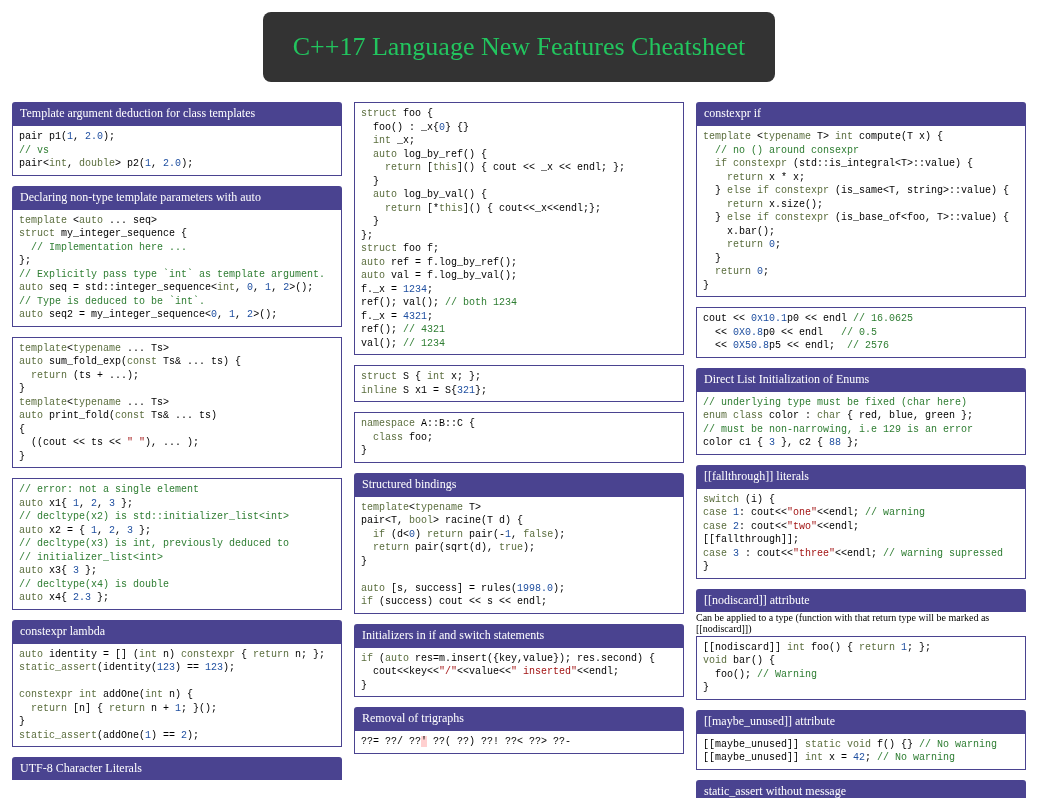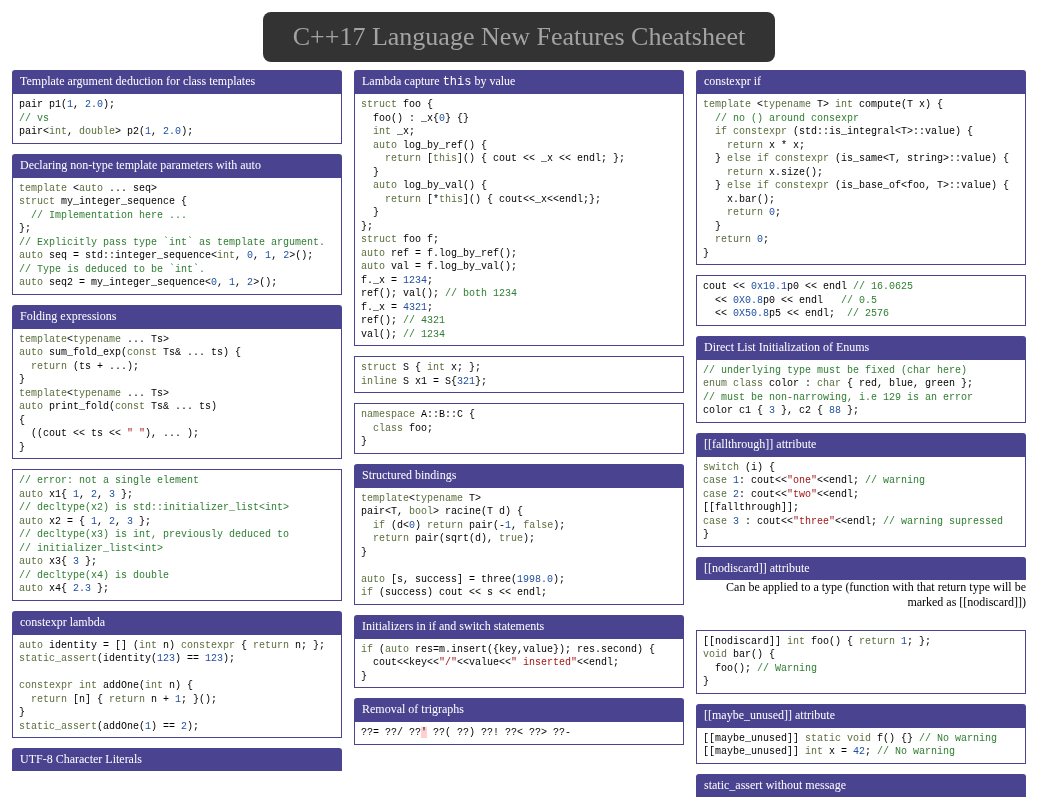--- a/index.html
+++ b/index.html
@@ -5,24 +5,24 @@
   * { box-sizing: border-box; }
   body {
     margin: 0;
     padding: 12px;
     background: #fff;
     font-family: Georgia, 'Times New Roman', serif;
     width: 1038px;
   }
   .title-bar {
     background: #333;
-    color: #a3a3a3;
+    color: #22c55e;
     border-radius: 8px;
-    padding: 10px 30px;
-    margin: 0 auto 8px auto;
+    padding: 20px 30px;
+    margin: 0 auto 20px auto;
     width: fit-content;
     font-size: 26px;
   }
   .columns {
     display: flex;
     gap: 12px;
   }
   .col {
     flex: 1;
     display: flex;
@@ -46,23 +46,22 @@
     padding: 4px 6px;
     font-family: 'Courier New', monospace;
     font-size: 10px;
     line-height: 1.35;
     white-space: pre;
     overflow: hidden;
     margin-bottom: 4px;
   }
   .note {
     font-family: Georgia, serif;
-    font-size: 12px;
-    margin-bottom: 20px;
-    text-align: right;
+    font-size: 10px;
+    margin-bottom: 2px;
   }
   .c-kw   { color: #5a6d3d; }       
   .c-num  { color: #1f4fa0; }       
   .c-str  { color: #a31515; }       
   .c-cmt  { color: #2e7d32; }
   .c-hl   { background: #ffd0d0; }
 </style>
 </head>
 <body>
 
@@ -85,21 +84,20 @@
 <span class="c-kw">struct</span><span> my_integer_sequence {</span>
 <span class="c-cmt">  // Implementation here ...</span>
 <span>};</span>
 <span class="c-cmt">// Explicitly pass type `int` as template argument.</span>
 <span class="c-kw">auto</span><span> seq = std::integer_sequence&lt;</span><span class="c-kw">int</span><span>, </span><span class="c-num">0</span><span>, </span><span class="c-num">1</span><span>, </span><span class="c-num">2</span><span>&gt;();</span>
 <span class="c-cmt">// Type is deduced to be `int`.</span>
 <span class="c-kw">auto</span><span> seq2 = my_integer_sequence&lt;</span><span class="c-num">0</span><span>, </span><span class="c-num">1</span><span>, </span><span class="c-num">2</span><span>&gt;();</span></div>
   </div>
 
   <div>
-    <div class="section-header">Folding expressions</div>
     <div class="code-box"><span class="c-kw">template</span><span>&lt;</span><span class="c-kw">typename</span><span> ... Ts&gt;</span>
 <span class="c-kw">auto</span><span> sum_fold_exp(</span><span class="c-kw">const</span><span> Ts&amp; ... ts) {</span>
 <span class="c-kw">  return</span><span> (ts + ...);</span>
 <span>}</span>
 <span class="c-kw">template</span><span>&lt;</span><span class="c-kw">typename</span><span> ... Ts&gt;</span>
 <span class="c-kw">auto</span><span> print_fold(</span><span class="c-kw">const</span><span> Ts&amp; ... ts)</span>
 <span>{</span>
 <span>  ((cout &lt;&lt; ts &lt;&lt; </span><span class="c-str">" "</span><span>), ... );</span>
 <span>}</span></div>
   </div>
@@ -130,21 +128,20 @@
   <div>
     <div class="section-header">UTF-8 Character Literals</div>
 
   </div>
 
 </div>
 
 <div class="col">
 
   <div>
-    <div class="section-header"><span>Lambda capture </span><span class="tt">this</span><span> by value</span></div>
     <div class="code-box"><span class="c-kw">struct</span><span> foo {</span>
 <span>  foo() : _x{</span><span class="c-num">0</span><span>} {}</span>
 <span class="c-kw">  int</span><span> _x;</span>
 <span class="c-kw">  auto</span><span> log_by_ref() {</span>
 <span class="c-kw">    return</span><span> [</span><span class="c-kw">this</span><span>]() { cout &lt;&lt; _x &lt;&lt; endl; };</span>
 <span>  }</span>
 <span class="c-kw">  auto</span><span> log_by_val() {</span>
 <span class="c-kw">    return</span><span> [*</span><span class="c-kw">this</span><span>]() { cout&lt;&lt;_x&lt;&lt;endl;};</span>
 <span>  }</span>
 <span>};</span>
@@ -170,21 +167,21 @@
   </div>
 
   <div>
     <div class="section-header">Structured bindings</div>
     <div class="code-box"><span class="c-kw">template</span><span>&lt;</span><span class="c-kw">typename</span><span> T&gt;</span>
 <span>pair&lt;T, </span><span class="c-kw">bool</span><span>&gt; racine(T d) {</span>
 <span class="c-kw">  if</span><span> (d&lt;</span><span class="c-num">0</span><span>) </span><span class="c-kw">return</span><span> pair(-</span><span class="c-num">1</span><span>, </span><span class="c-kw">false</span><span>);</span>
 <span class="c-kw">  return</span><span> pair(sqrt(d), </span><span class="c-kw">true</span><span>);</span>
 <span>}</span>
 <span></span>
-<span class="c-kw">auto</span><span> [s, success] = three(</span><span class="c-num">1998.0</span><span>);</span>
+<span class="c-kw">auto</span><span> [s, success] = rules(</span><span class="c-num">1998.0</span><span>);</span>
 <span class="c-kw">if</span><span> (success) cout &lt;&lt; s &lt;&lt; endl;</span></div>
   </div>
 
   <div>
     <div class="section-header">Initializers in if and switch statements</div>
     <div class="code-box"><span class="c-kw">if</span><span> (</span><span class="c-kw">auto</span><span> res=m.insert({key,value}); res.second) {</span>
 <span>  cout&lt;&lt;key&lt;&lt;</span><span class="c-str">"/"</span><span>&lt;&lt;value&lt;&lt;</span><span class="c-str">" inserted"</span><span>&lt;&lt;endl;</span>
 <span>}</span></div>
   </div>
 
@@ -221,21 +218,21 @@
 
   <div>
     <div class="section-header">Direct List Initialization of Enums</div>
     <div class="code-box"><span class="c-cmt">// underlying type must be fixed (char here)</span>
 <span class="c-kw">enum</span><span> </span><span class="c-kw">class</span><span> color : </span><span class="c-kw">char</span><span> { red, blue, green };</span>
 <span class="c-cmt">// must be non-narrowing, i.e 129 is an error</span>
 <span>color c1 { </span><span class="c-num">3</span><span> }, c2 { </span><span class="c-num">88</span><span> };</span></div>
   </div>
 
   <div>
-    <div class="section-header">[[fallthrough]] attribute</div>
+    <div class="section-header">[[fallthrough]] literals</div>
     <div class="code-box"><span class="c-kw">switch</span><span> (i) {</span>
 <span class="c-kw">case</span><span> </span><span class="c-num">1</span><span>: cout&lt;&lt;</span><span class="c-str">"one"</span><span>&lt;&lt;endl; </span><span class="c-cmt">// warning</span>
 <span class="c-kw">case</span><span> </span><span class="c-num">2</span><span>: cout&lt;&lt;</span><span class="c-str">"two"</span><span>&lt;&lt;endl;</span>
 <span>[[fallthrough]];</span>
 <span class="c-kw">case</span><span> </span><span class="c-num">3</span><span> : cout&lt;&lt;</span><span class="c-str">"three"</span><span>&lt;&lt;endl; </span><span class="c-cmt">// warning supressed</span>
 <span>}</span></div>
   </div>
 
   <div>
     <div class="section-header">[[nodiscard]] attribute</div>

